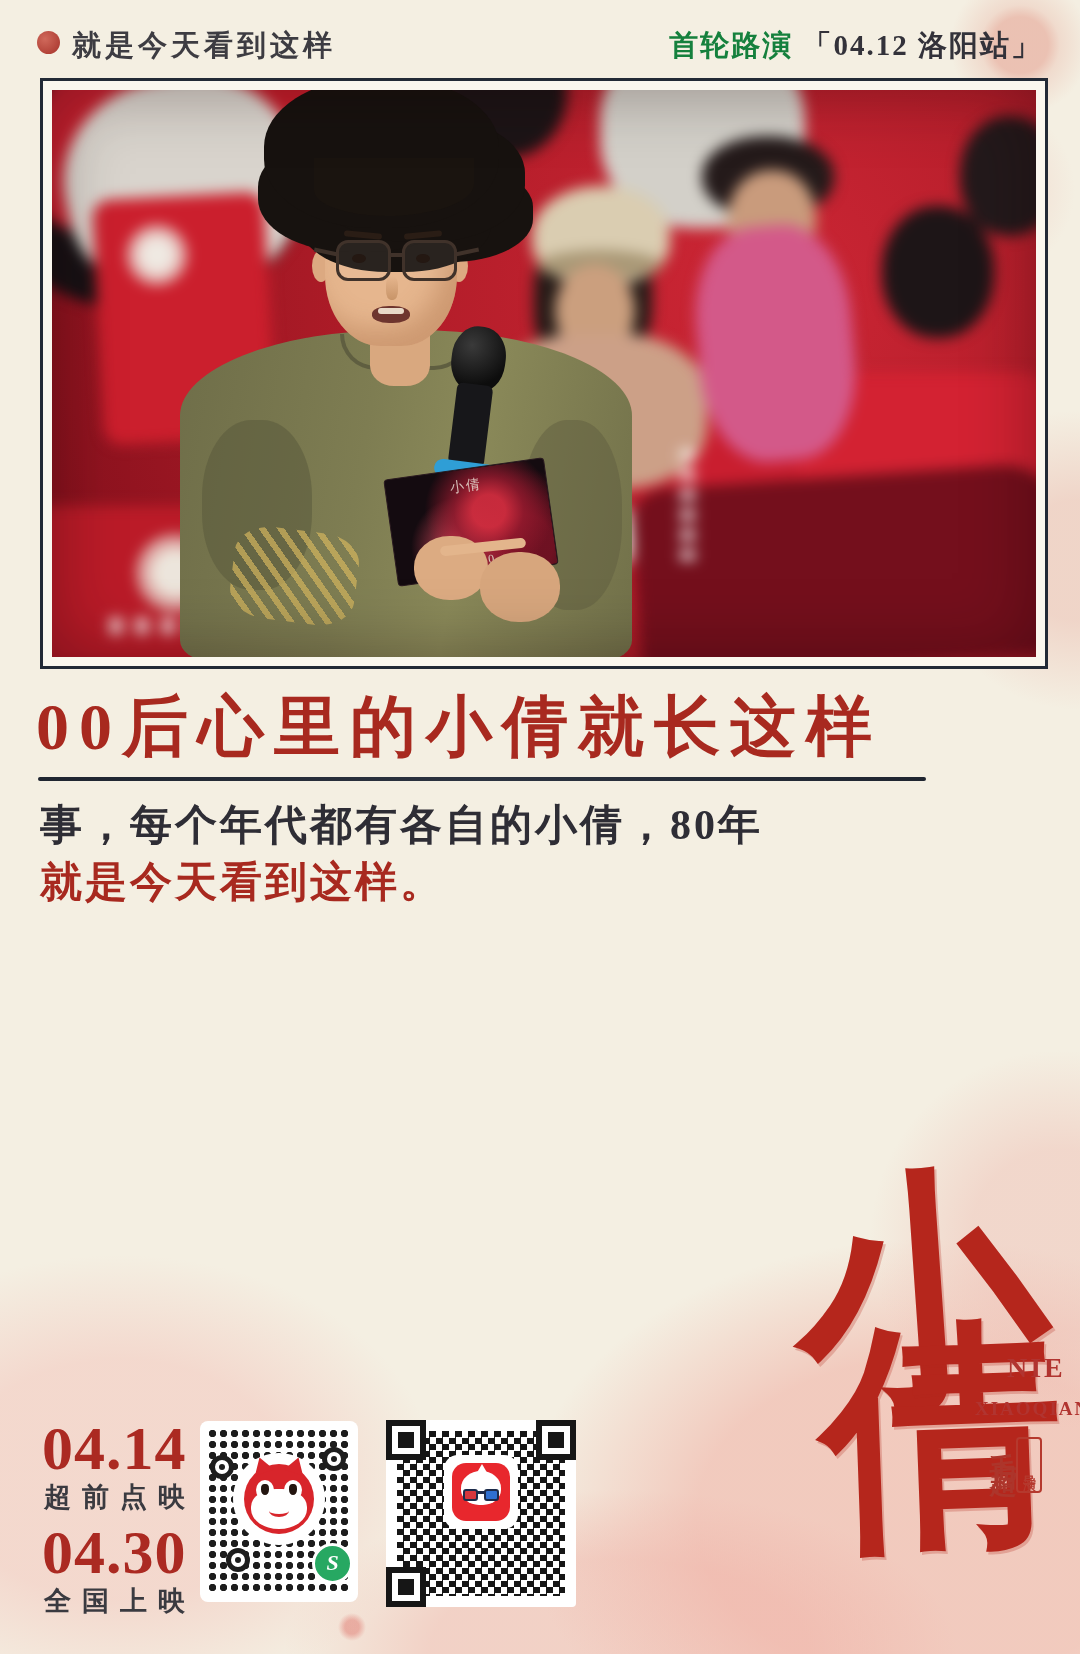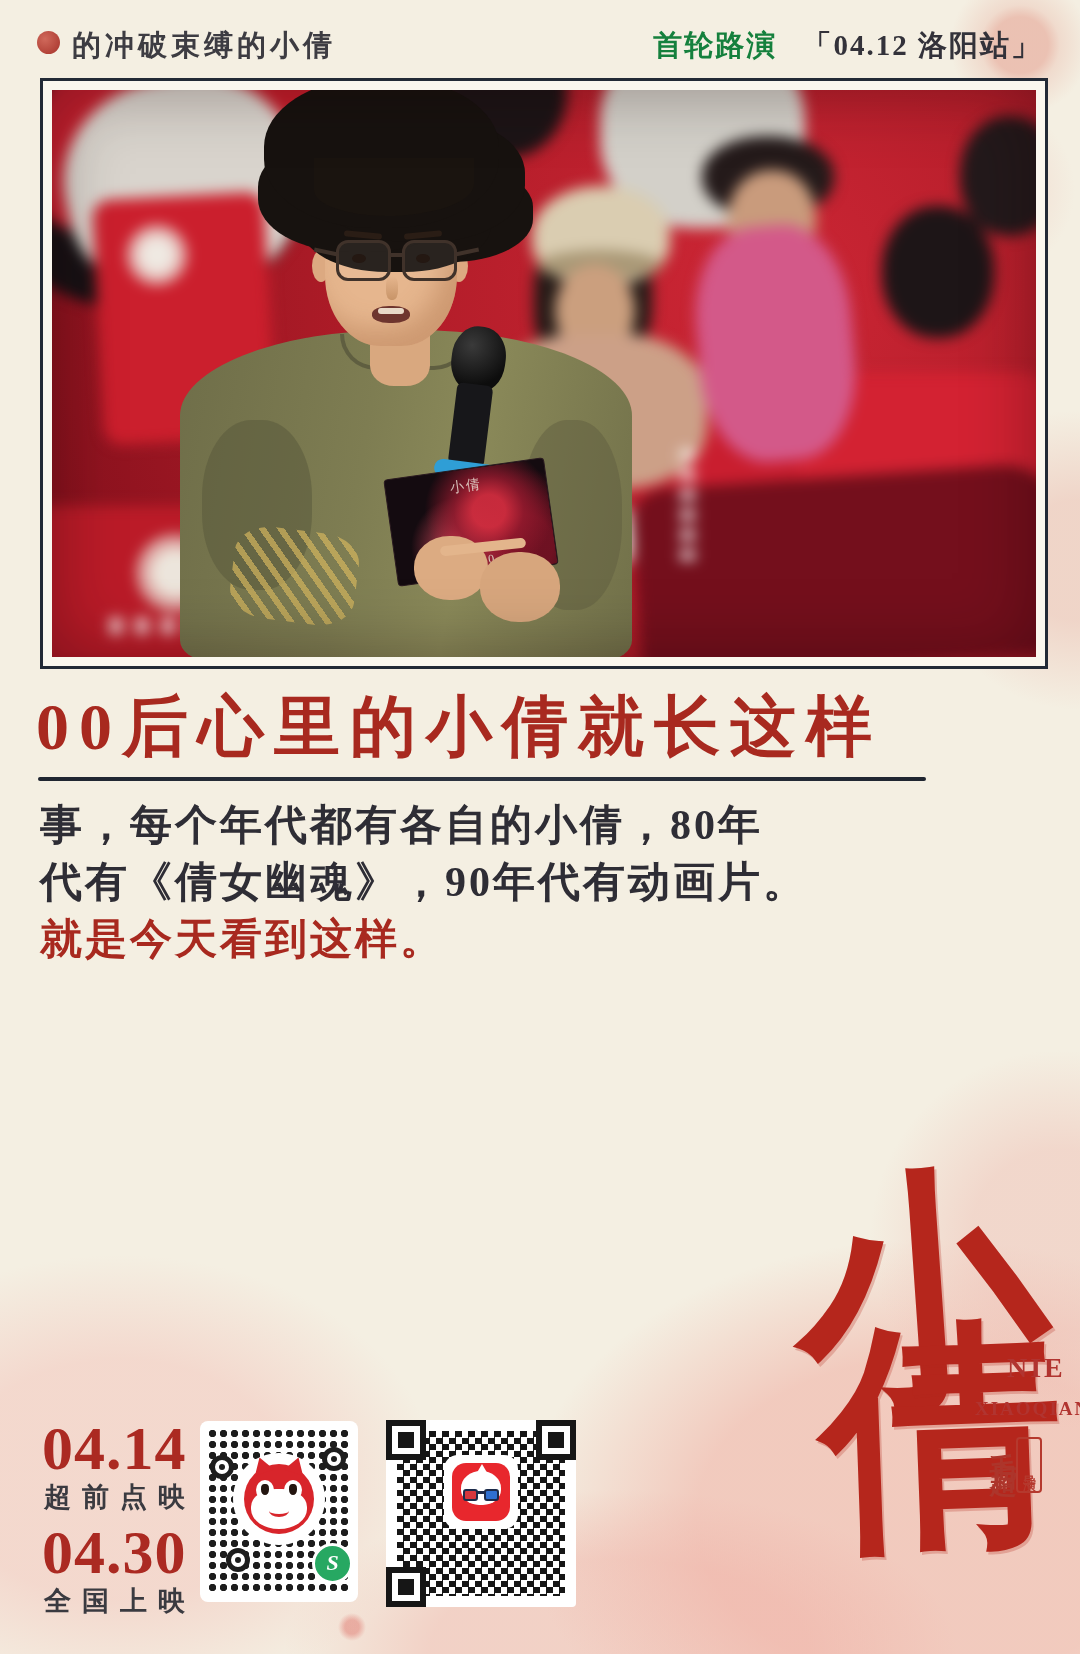--- a/index.html
+++ b/index.html
@@ -19,21 +19,21 @@
       radial-gradient(ellipse 420px 200px at 620px 1650px, rgba(240,185,175,.55) 0 45%, transparent 80%),
       radial-gradient(circle at 352px 1627px, rgba(220,110,100,.55) 0 7px, transparent 14px),
       radial-gradient(circle at 985px 190px, rgba(236,190,180,.30) 0 40px, transparent 90px);
   }
   
   .hdr-dot{position:absolute;left:37px;top:31px;width:23px;height:23px;border-radius:50%;
     background:radial-gradient(circle at 35% 35%, #d0695b, #b24238 70%, #9d3a30);}
   .hdr-school{position:absolute;left:72px;top:26px;font-size:29px;letter-spacing:4px;color:#3d3c42;font-weight:bold;}
   .hdr-right{position:absolute;right:38px;top:26px;font-size:29px;font-weight:bold;letter-spacing:2px;white-space:nowrap;}
   .hdr-right .red{color:#15803d;}
-  .hdr-right .dark{color:#33323a;margin-left:16px;}
+  .hdr-right .dark{color:#33323a;}
   
   .frame{position:absolute;left:40px;top:78px;width:1008px;height:591px;
     border:3px solid #222a36;background:#faf7ee;box-sizing:border-box;padding:9px;}
   .photo{position:relative;width:100%;height:100%;overflow:hidden;
     background:radial-gradient(circle at 72% 35%, #cd2635, #b01c28 48%, #84101c 100%);}
   .photo::after{content:"";position:absolute;inset:0;box-shadow:inset 0 0 70px rgba(20,0,5,.35);}
   .pbg{position:absolute;inset:-12px;filter:blur(7px) saturate(1.05);}
   .pbg div{position:absolute;}
   .b-dark-tl{left:-60px;top:-80px;width:330px;height:310px;background:#171114;border-radius:45%;}
   .b-shirt-wh{left:25px;top:0;width:235px;height:215px;background:#d9d4cd;border-radius:45%;transform:rotate(-12deg);}
@@ -184,21 +184,21 @@
     box-sizing:border-box;writing-mode:vertical-rl;font-size:13px;color:#b5392e;letter-spacing:2px;
     text-align:center;line-height:22px;padding-top:3px;font-weight:bold;}
 </style>
 </head>
 <body>
 
 <div class="poster">
   <div class="washes"></div>
 
   <span class="hdr-dot"></span>
-  <span class="hdr-school">的冲破束缚的小倩</span>
+  <span class="hdr-school">就是今天看到这样</span>
   <div class="hdr-right">
     <span class="red">首轮路演</span>
     <span class="dark">「04.12 洛阳站」</span>
   </div>
 
   <figure class="frame" style="margin:0">
     <div class="photo">
       <div class="pbg">
         <div class="b-dark-tl"></div>
         <div class="b-vest1"></div>
@@ -267,21 +267,20 @@
         <div class="s-finger"></div>
       </div>
     </div>
   </figure>
 
   <h1 class="headline">00后心里的小倩就长这样</h1>
   <div class="rule"></div>
 
   <div class="bodytext" id="body-text">
       <div class="line"><span class="dark">事，每个年代都有各自的小倩，80年</span></div>
-      <div class="line"><span class="dark">代有《倩女幽魂》，90年代有动画片。</span></div>
       <div class="line"><span class="red">就是今天看到这样。</span></div>
     </div>
 
   <div class="dates">
     <div class="date">04.14</div>
     <div class="datelabel">超前点映</div>
     <div class="date">04.30</div>
     <div class="datelabel">全国上映</div>
   </div>
 

